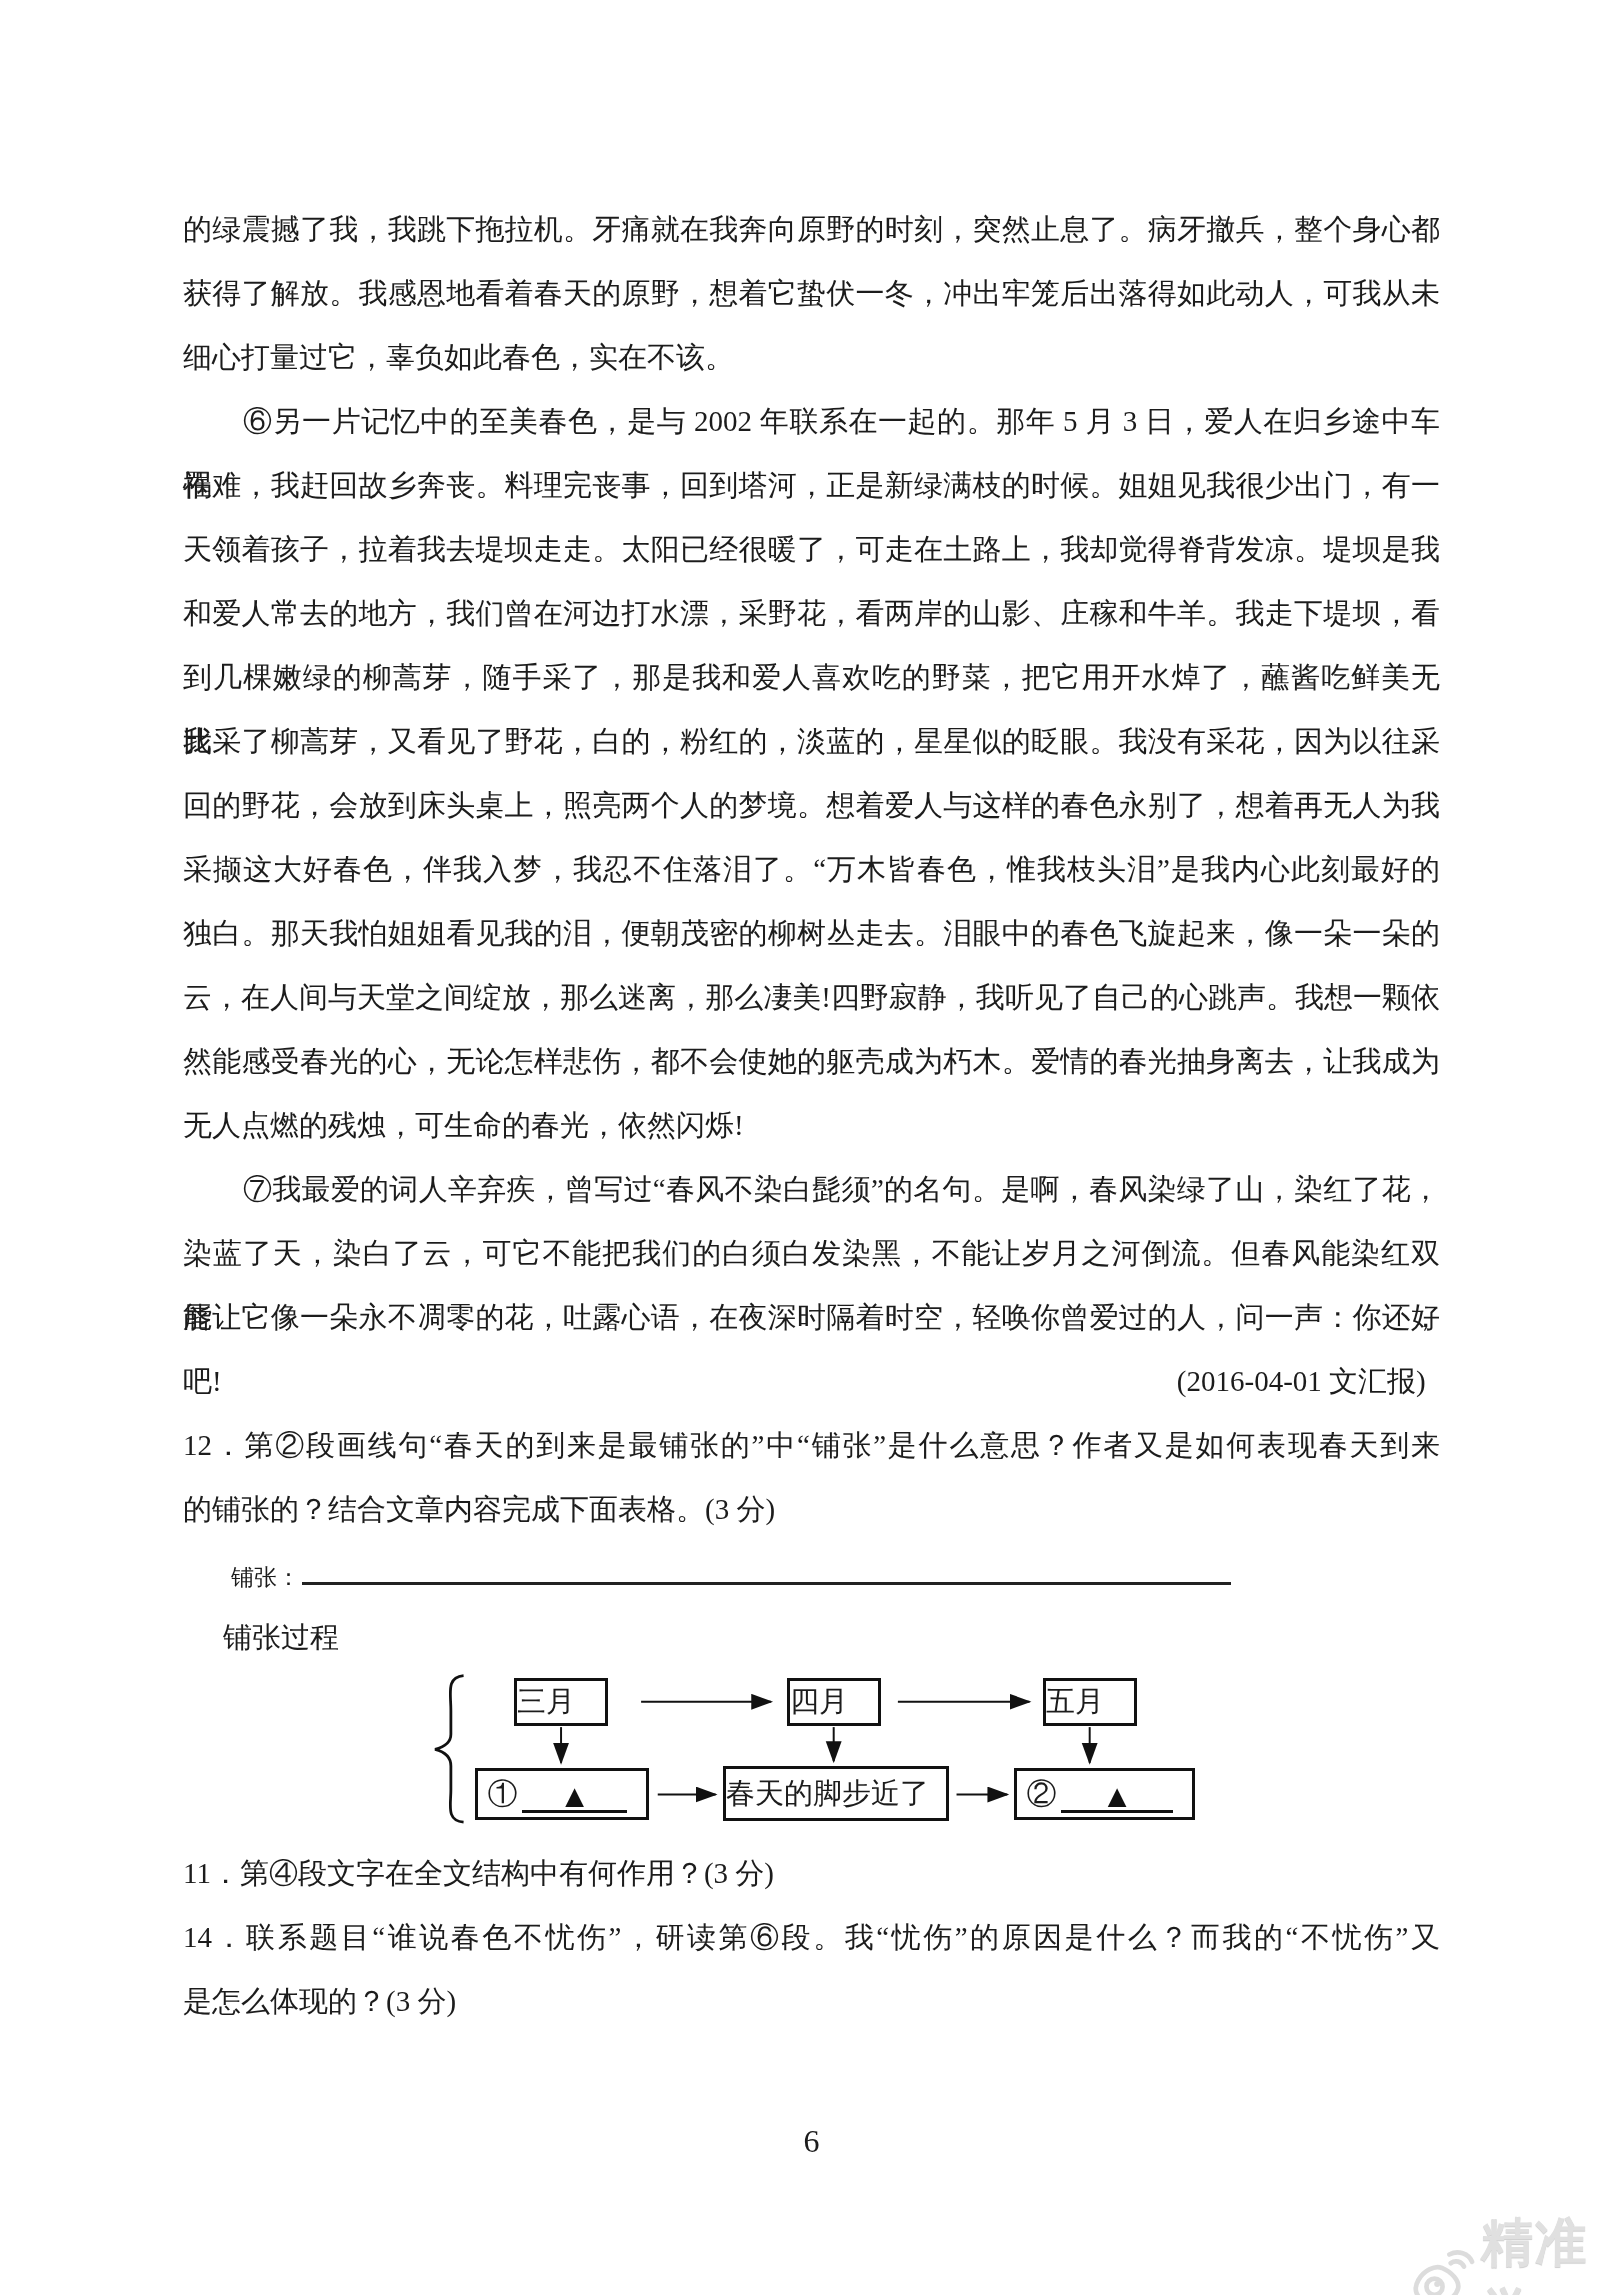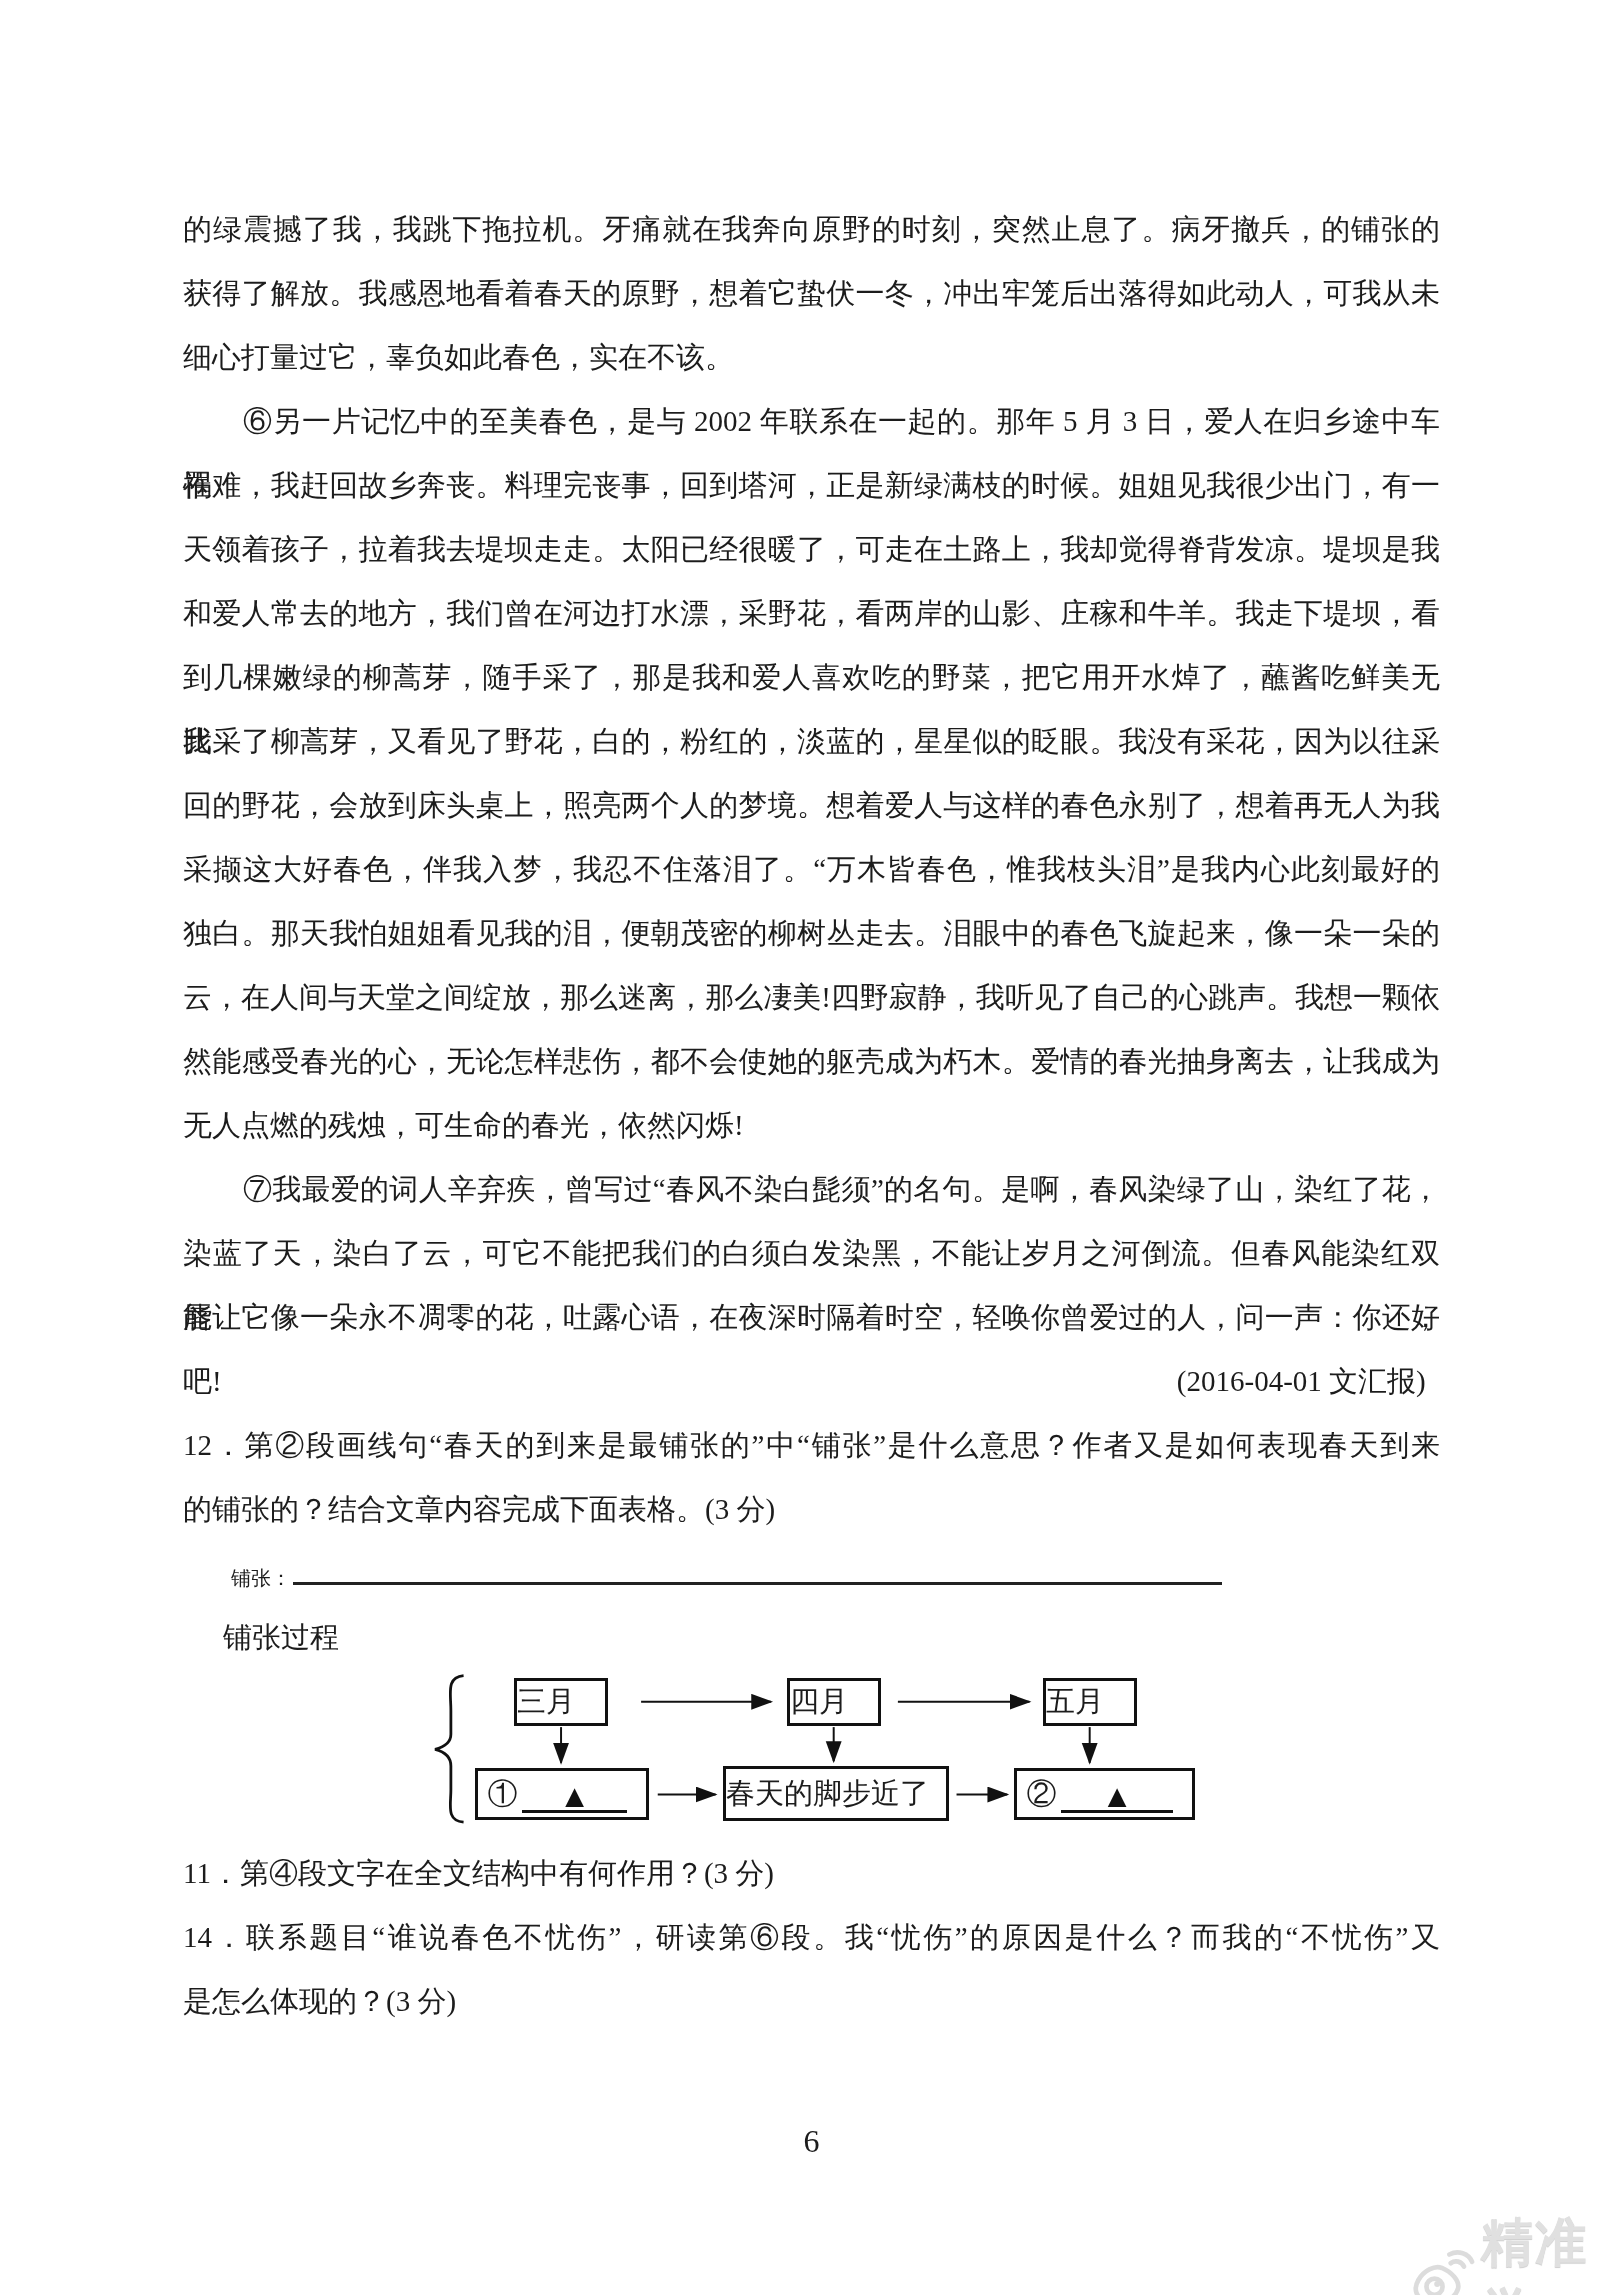--- a/index.html
+++ b/index.html
@@ -27,21 +27,21 @@
     text-align:center;
     text-align-last:left;
   }
   .pline.indent { text-indent:60px; }
   .split {
     display:flex; justify-content:space-between;
     text-align:left; text-align-last:left;
   }
   .split .citation { padding-right:14.3px; }
   .blank-row {
-    height:64px; line-height:64px; font-size:20px;
+    height:64px; line-height:64px; font-size:23px;
     display:flex; align-items:baseline;
     padding-left:48px;
   }
   .blank-row .fill-line {
     display:inline-block;
     width:929px;
     border-bottom:3.2px solid #222;
     height:41px;
     margin-left:1.6px;
   }
@@ -94,21 +94,21 @@
   }
 </style>
 </head>
 <body>
 
 <div class="content">
 
   <div class="passage">
 
 
-      <div class="pline">的绿震撼了我，我跳下拖拉机。牙痛就在我奔向原野的时刻，突然止息了。病牙撤兵，的铺张的</div>
+      <div class="pline">的绿震撼了我，我跳下拖拉机。牙痛就在我奔向原野的时刻，突然止息了。病牙撤兵，整个身心都</div>
 
       <div class="pline">获得了解放。我感恩地看着春天的原野，想着它蛰伏一冬，冲出牢笼后出落得如此动人，可我从未</div>
 
       <div class="pline last">细心打量过它，辜负如此春色，实在不该。</div>
 
       <div class="pline indent">⑥另一片记忆中的至美春色，是与 2002 年联系在一起的。那年 5 月 3 日，爱人在归乡途中车祸</div>
 
       <div class="pline">罹难，我赶回故乡奔丧。料理完丧事，回到塔河，正是新绿满枝的时候。姐姐见我很少出门，有一</div>
 
       <div class="pline">天领着孩子，拉着我去堤坝走走。太阳已经很暖了，可走在土路上，我却觉得脊背发凉。堤坝是我</div>

